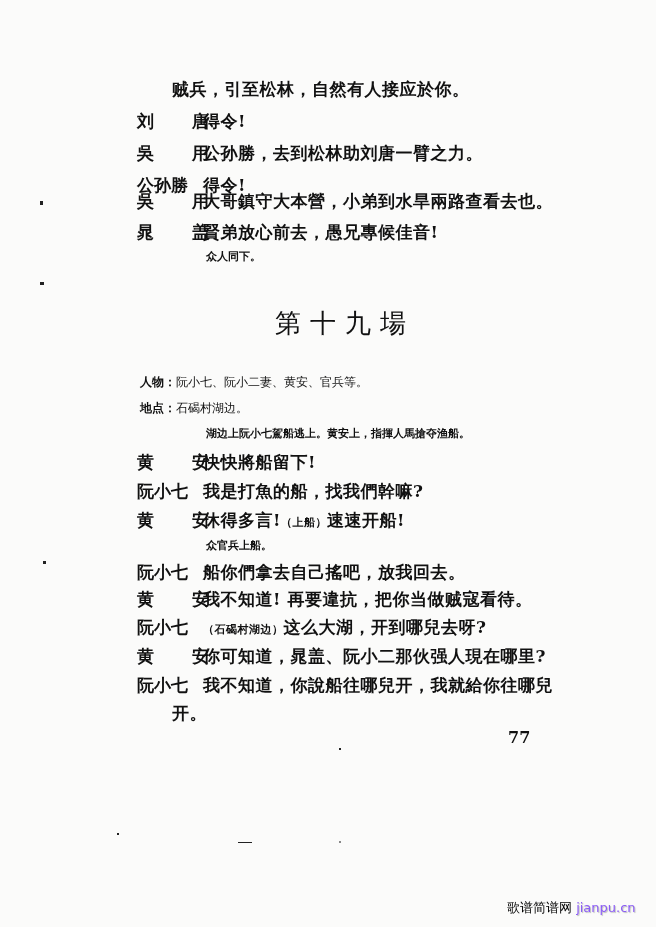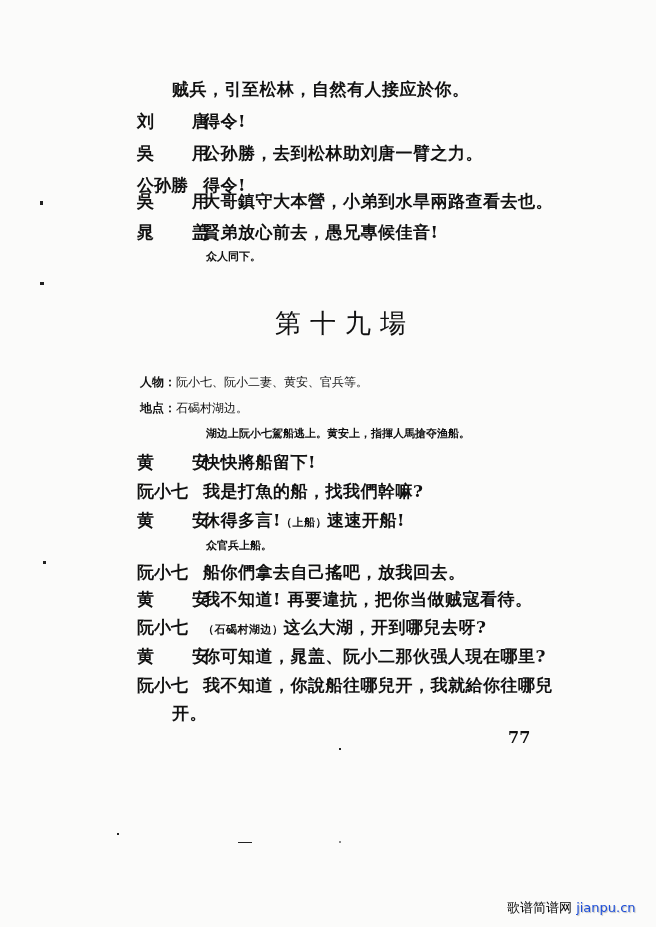--- a/index.html
+++ b/index.html
@@ -64,21 +64,21 @@
   }
   .speck { position: absolute; background: #222; }
   .watermark {
     position: absolute;
     left: 507px; top: 899px;
     font-size: 13px;
     white-space: nowrap;
     font-family: "DejaVu Sans", sans-serif;
   }
   .watermark .cn { color: #000000; }
-  .watermark .en { color: #1d4ed8; text-shadow: 1px 1px 1px #bbb; }
+  .watermark .en { color: #8b5cf6; text-shadow: 1px 1px 1px #bbb; }
 </style>
 </head>
 <body>
 
 <div class="page">
 
   <div class="cont" style="left:172px; top:78px;">贼兵，引至松林，自然有人接应於你。</div>
 
   <div class="line" style="top:110px;">
     <span class="speaker spaced">刘 唐</span><span class="speech">得令!</span>

